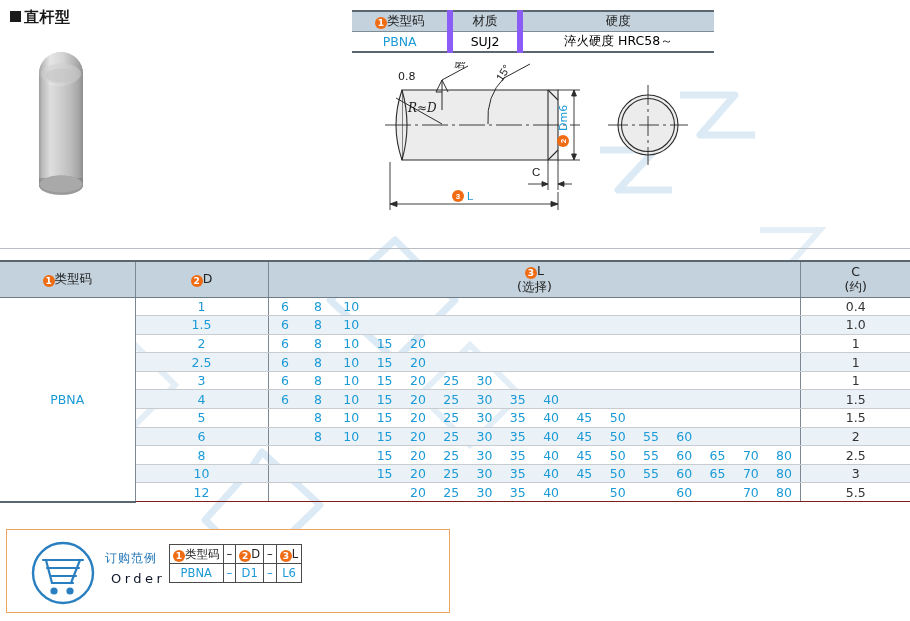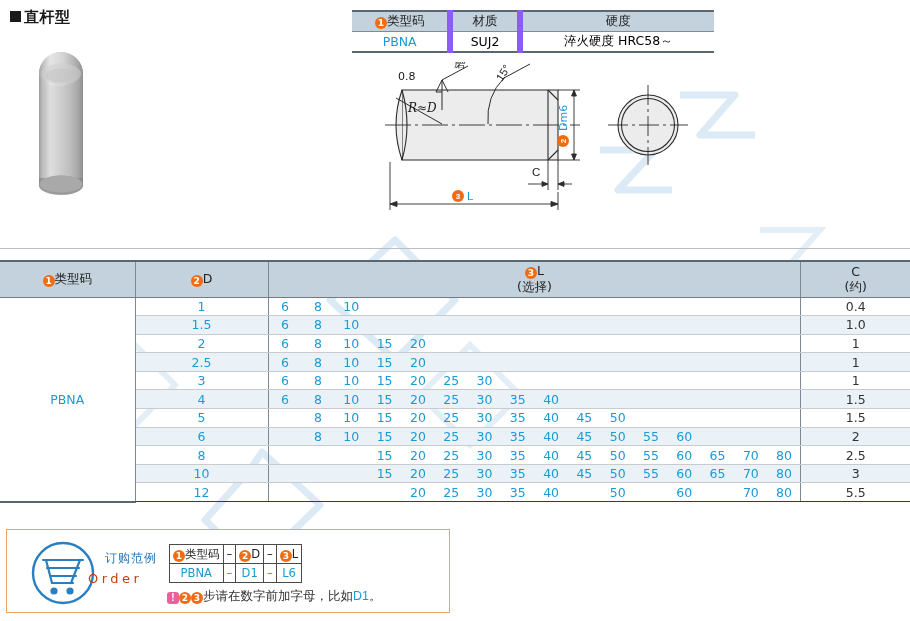--- a/index.html
+++ b/index.html
@@ -100,22 +100,22 @@
   .order-box {
     position: absolute; left: 6px; top: 529px; width: 444px; height: 84px;
     border: 1px solid #f0a35e; background: #fff; z-index: 3;
   }
   .cart-wrap { position: absolute; left: 20px; top: 11px; }
   .order-cn {
     position: absolute; left: 98px; top: 20px;
     font-size: 12px; color: #1f74b6; letter-spacing: 1px;
   }
   .order-en {
-    position: absolute; left: 81px; top: 41px;
-    font-size: 13px; color: #c2410c; letter-spacing: 3.5px;
+    position: absolute; left: 104px; top: 41px;
+    font-size: 13px; color: #0f172a; letter-spacing: 3.5px;
     font-family: "DejaVu Sans", sans-serif;
     text-align: right;
   }
   .ord-table {
     position: absolute; left: 162px; top: 14px;
     border-collapse: collapse;
   }
   .ord-table th, .ord-table td {
     border: 1px solid #4a4a4a; font-size: 11.5px; font-weight: 400;
     height: 19px; text-align: center; padding: 0 3px;
@@ -576,18 +576,15 @@
         <tr>
           <td class="val">PBNA</td>
           <td class="val">–</td>
           <td class="val">D1</td>
           <td class="val">–</td>
           <td class="val">L6</td>
         </tr>
       </tbody>
     </table>
 
-    <div class="ord-note">
-      <span class="bdg-ex">!</span><span class="bdg">2</span><span class="bdg">3</span><span>步请在数字前加字母，比如</span><span class="blue">D1</span><span>。</span>
-    </div>
   </div>
 
 </div>
 
 </body></html>

